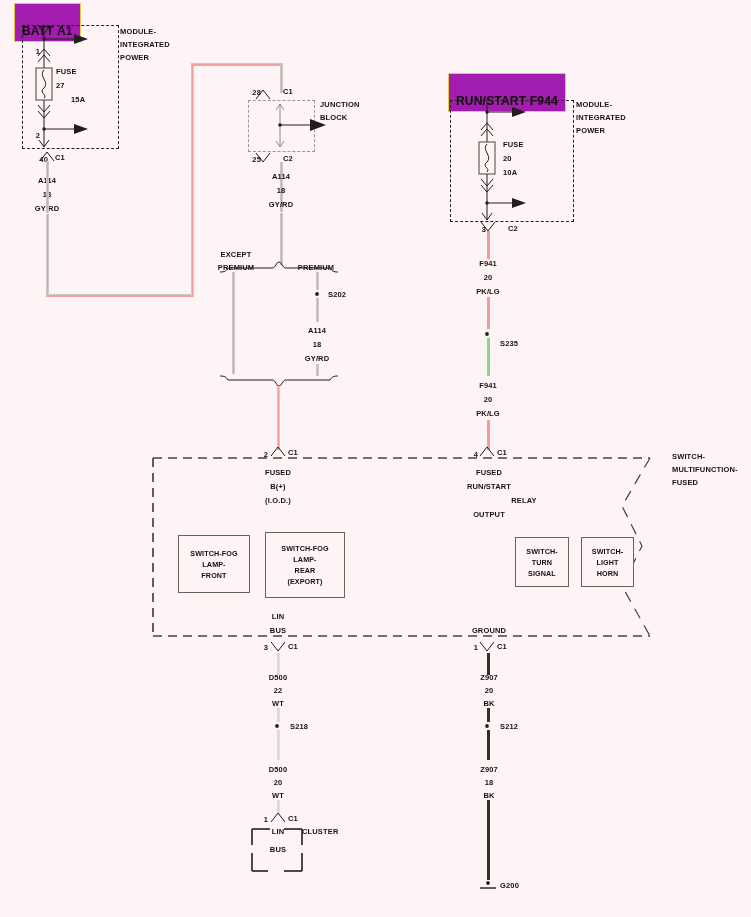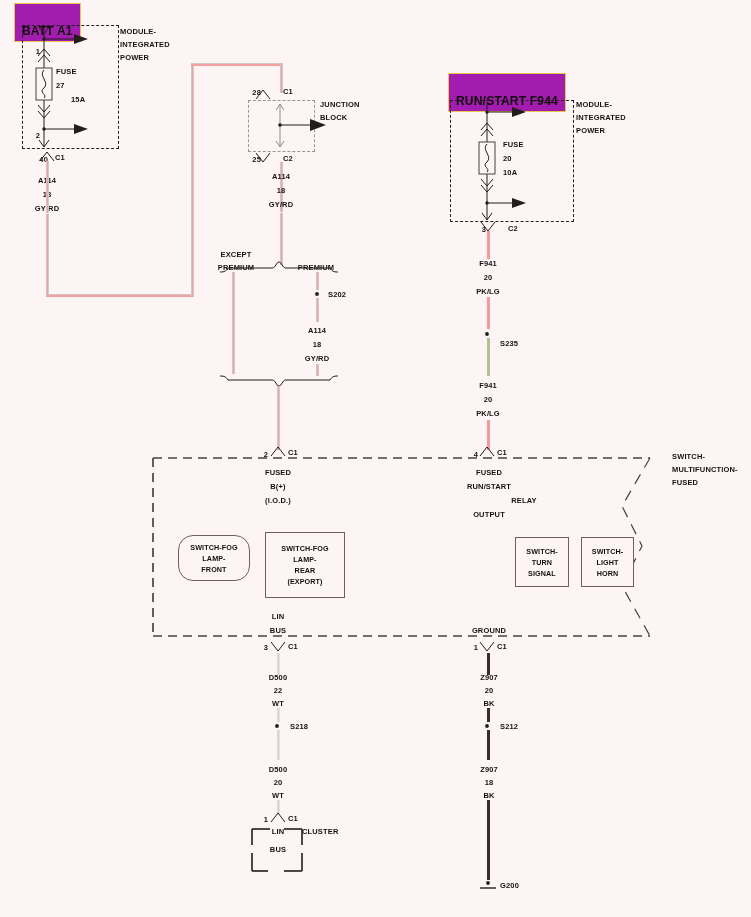--- a/index.html
+++ b/index.html
@@ -288,21 +288,21 @@
 
   <div class="lbl c" style="left:489px;top:468px;">FUSED</div>
   <div class="lbl c" style="left:489px;top:482px;">RUN/START</div>
   <div class="lbl c" style="left:476px;top:496px;margin-left:48px;">RELAY</div>
   <div class="lbl c" style="left:489px;top:510px;">OUTPUT</div>
 
   <div class="lbl" style="left:672px;top:452px;">SWITCH-</div>
   <div class="lbl" style="left:672px;top:465px;">MULTIFUNCTION-</div>
   <div class="lbl" style="left:672px;top:478px;">FUSED</div>
 
-  <div class="compbox" style="left:178px;top:535px;width:72px;height:46px;border-radius:15px;">
+  <div class="compbox" style="left:178px;top:535px;width:72px;height:58px;">
     <span><span>SWITCH-FOG</span>
 <span>LAMP-</span>
 <span>FRONT</span></span>
   </div>
 
   <div class="compbox" style="left:265px;top:532px;width:80px;height:66px;">
     <span><span>SWITCH-FOG</span>
 <span>LAMP-</span>
 <span>REAR</span>
 <span>(EXPORT)</span></span>

